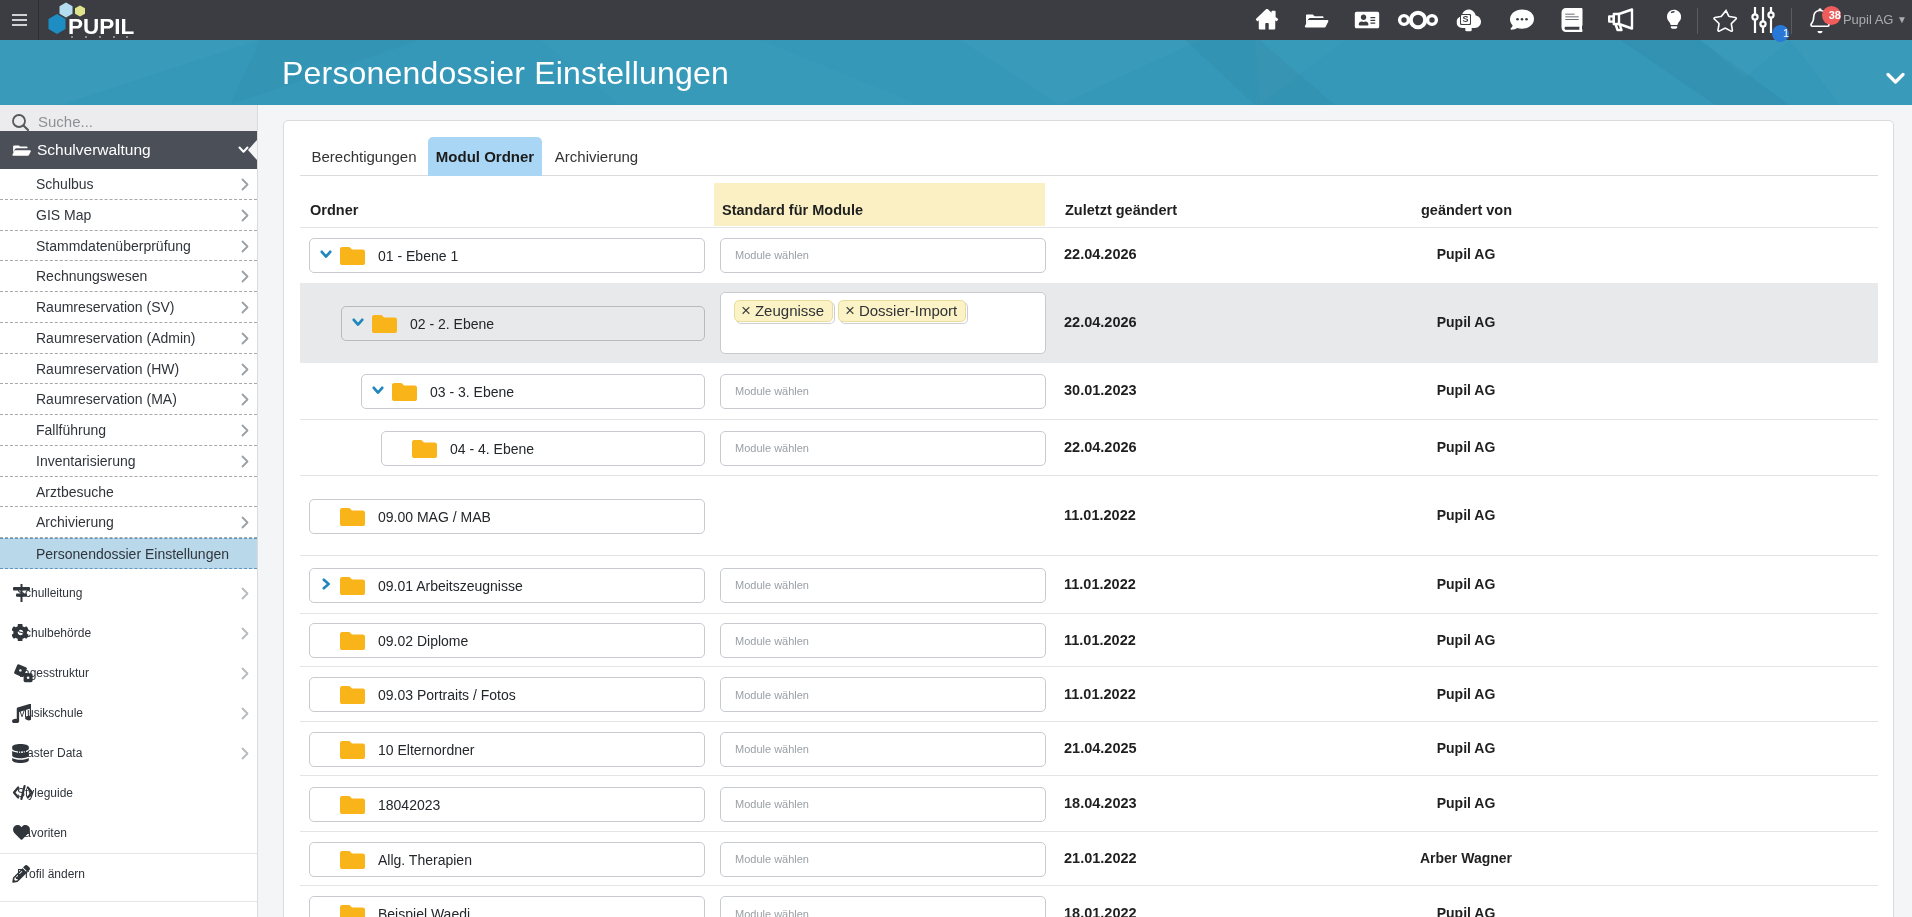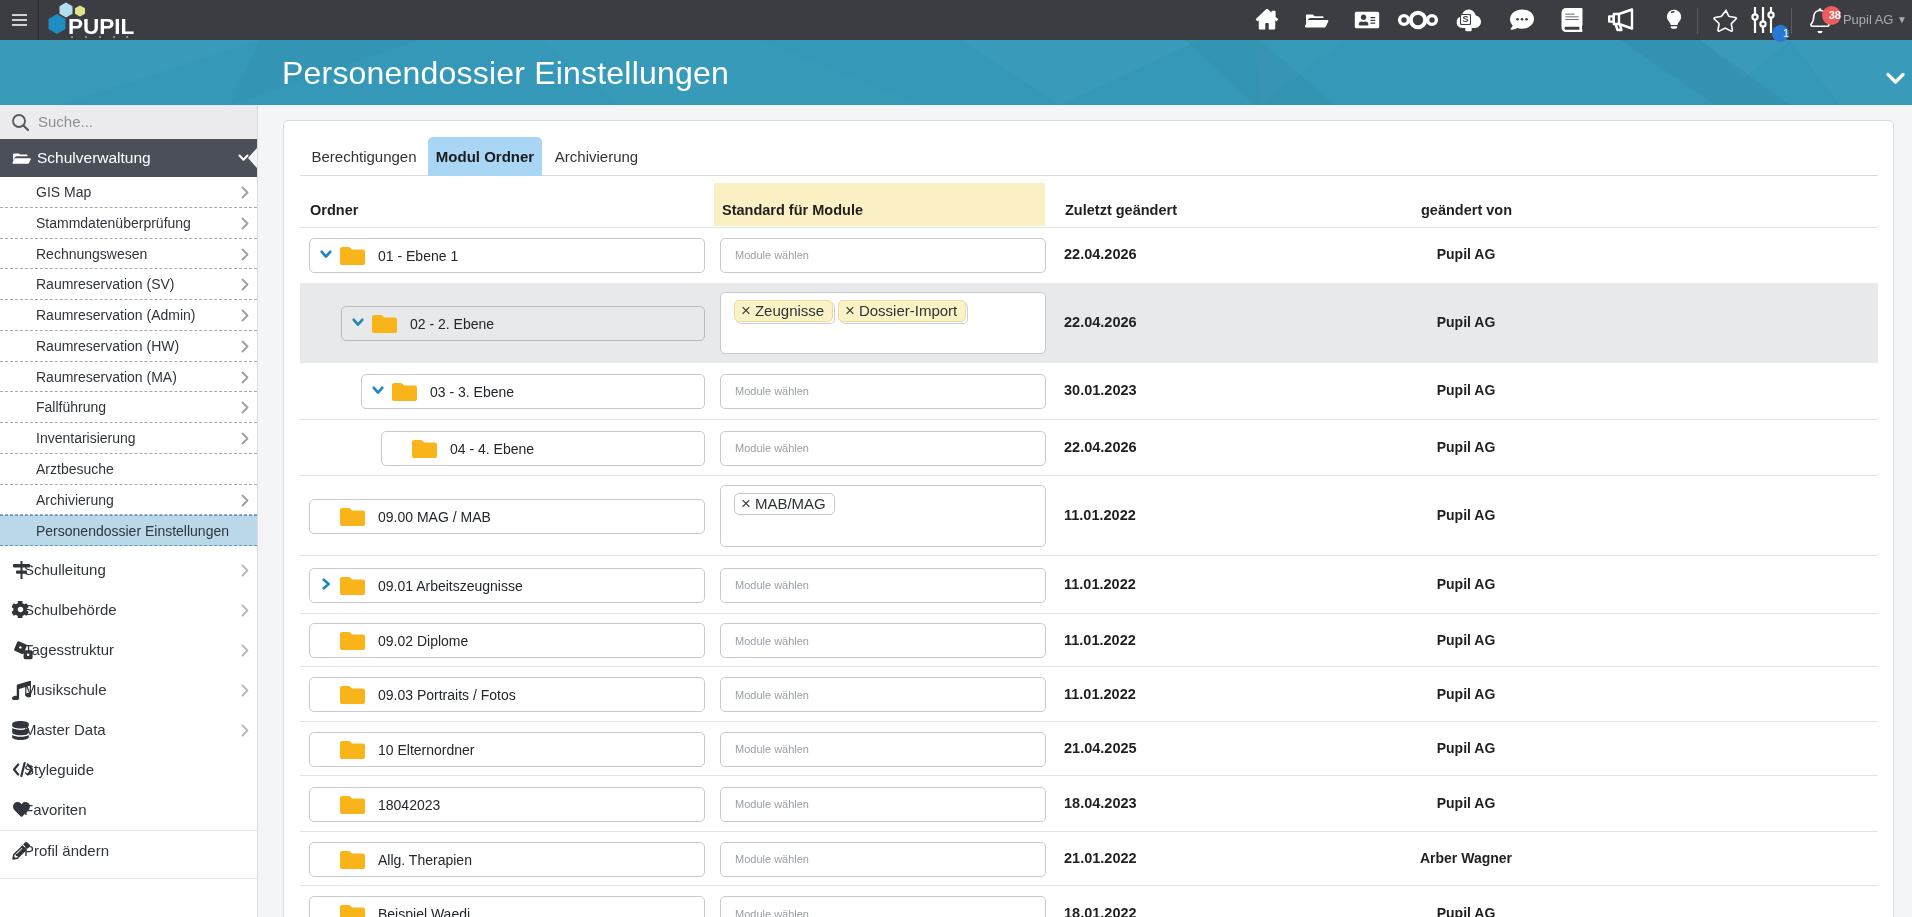--- a/index.html
+++ b/index.html
@@ -21,34 +21,34 @@
 .puptext { position:absolute; top:0; height:40px; line-height:40px; color:#a9abae; font-size:15px; white-space:nowrap; }
 
 
 .pagehead { position:absolute; left:0; top:40px; width:1912px; height:65px; background:#3598b8; overflow:hidden; z-index:5; }
 .ph-poly { position:absolute; top:0; height:65px; }
 .pagehead h1 { position:absolute; left:282px; top:50%; transform:translateY(-50%); color:#fff; font-size:32px; font-weight:300; letter-spacing:0.2px; }
 .ph-chev { position:absolute; right:7px; top:31px; }
 
 
 .sidebar { position:absolute; left:0; top:105px; width:258px; height:812px; background:#fff; border-right:1px solid #d9dcdf; z-index:10; }
-.search { position:relative; height:34px; background:#ececee; }
+.search { position:relative; height:26px; background:#ececee; }
 .search .mag { position:absolute; left:11px; top:8px; }
 .search .ph { position:absolute; left:38px; top:8px; font-size:15px; color:#8d9195; }
 .mainitem { position:relative; height:38px; background:#4b5058; color:#fff; }
 .mainitem .fold { position:absolute; left:12px; top:10px; }
 .mainitem .lbl { position:absolute; left:37px; top:10px; font-size:15.5px; }
 .mainitem .chev { position:absolute; left:238px; top:15px; line-height:0; } .mainitem .chev svg{display:block;}
 .notch { position:absolute; right:0; top:9px; width:0; height:0; border-top:10px solid transparent; border-bottom:10px solid transparent; border-right:9px solid #f4f5f6; }
 .submenu { list-style:none; }
 .submenu li { position:relative; height:30.77px; line-height:30.77px; padding-left:36px; font-size:14px; color:#30353b; border-bottom:1px dashed #a6aaad; }
 .submenu li .sc { position:absolute; right:8px; top:9px; line-height:0; } .submenu li .sc svg{display:block;}
 .submenu li.hl { background:#b9d8ea; border-top:1px dashed #5f98bd; border-bottom:1px dashed #5f98bd; }
 .mainmenu { list-style:none; margin-top:4px; }
-.mainmenu li { position:relative; height:40px; line-height:40px; padding-left:24px; font-size:15px; color:#30353b; }
+.mainmenu li { position:relative; height:40px; line-height:40px; padding-left:17px; font-size:12px; color:#30353b; }
 .mainmenu li .mi { position:absolute; left:12px; top:11px; width:18px; height:18px; }
 .mainmenu li.sect { height:49px; border-top:1px solid #e3e6e8; border-bottom:1px solid #e3e6e8; }
 .mainmenu li .sc { position:absolute; right:8px; top:14px; line-height:0; } .mainmenu li .sc svg{display:block;} .mainmenu li .mi svg{display:block;}
 
 
 .card { position:absolute; left:283px; top:120px; width:1611px; height:830px; background:#fff; border:1px solid #d9dcdf; border-radius:5px; z-index:6; }
 .tabs { position:absolute; left:16px; top:16px; width:1578px; height:39px; border-bottom:1px solid #d9dcdf; }
 .tab { position:absolute; top:0; height:39px; line-height:39px; text-align:center; font-size:15px; color:#333; }
 .tab.active { background:#a9d6f4; border-radius:5px 5px 0 0; font-weight:bold; color:#1b1b1b; }
 
@@ -233,20 +233,25 @@
         </svg></div>
     <div class="lbl">Schulverwaltung</div>
     <div class="chev">
         <svg width="11" height="8" viewBox="0 0 11 8">
           <path d="M1.5 1.5 L5.5 5.8 L9.5 1.5" fill="none" stroke="#fff" stroke-width="2" stroke-linecap="round" stroke-linejoin="round"></path>
         </svg>
       </div>
     <div class="notch"></div>
   </div>
   <ul class="submenu" id="submenu">
+      <li>Schulbus<span class="sc">
+          <svg width="8" height="13" viewBox="0 0 8 13">
+            <path d="M1.5 1.5 L6.5 6.5 L1.5 11.5" fill="none" stroke="#9aa0a5" stroke-width="1.8" stroke-linecap="round" stroke-linejoin="round"></path>
+          </svg>
+        </span></li>
       <li>GIS Map<span class="sc">
           <svg width="8" height="13" viewBox="0 0 8 13">
             <path d="M1.5 1.5 L6.5 6.5 L1.5 11.5" fill="none" stroke="#9aa0a5" stroke-width="1.8" stroke-linecap="round" stroke-linejoin="round"></path>
           </svg>
         </span></li>
       <li>Stammdatenüberprüfung<span class="sc">
           <svg width="8" height="13" viewBox="0 0 8 13">
             <path d="M1.5 1.5 L6.5 6.5 L1.5 11.5" fill="none" stroke="#9aa0a5" stroke-width="1.8" stroke-linecap="round" stroke-linejoin="round"></path>
           </svg>
         </span></li>
@@ -461,23 +466,20 @@
       </div>
       <div class="row" style="top:354px;height:80px;border-top:1px solid #e2e4e6;">
         <div class="fbox" style="left:9px;top:22.5px;width:396px;">
           <span class="ficon">
             <svg width="27" height="20" viewBox="0 0 27 20">
               <path fill="#f9b41a" d="M1 3.1 C1 1.9 2 1 3.1 1 h6.6 c.7 0 1.3.3 1.7.8 l1.5 1.7 h11 c1.2 0 2.1 1 2.1 2.1 v11.3 c0 1.2-1 2.1-2.1 2.1 H3.1 C2 19 1 18.1 1 16.9 Z"></path>
             </svg>
           </span>
           <span class="ftxt">09.00 MAG / MAB</span>
         </div>
-        <div class="mbox" style="top:9px;height:62px;">
-          <div class="tag wht" style="left:13px;"><span class="x">×</span>MAB/MAG</div>
-        </div>
         <div class="dt" style="top:31px;">11.01.2022</div>
         <div class="pn" style="top:31px;">Pupil AG</div>
       </div>
       <div class="row" style="top:434px;height:58px;border-top:1px solid #e2e4e6;">
         <div class="fbox" style="left:9px;top:11.5px;width:396px;">
           <span class="fchev" style="top:9px;left:12px;">
             <svg width="9" height="12" viewBox="0 0 9 12">
               <path d="M1.8 1.8 L6.6 6 L1.8 10.2" fill="none" stroke="#2187bd" stroke-width="2.7" stroke-linecap="round" stroke-linejoin="round"></path>
             </svg>
           </span>

